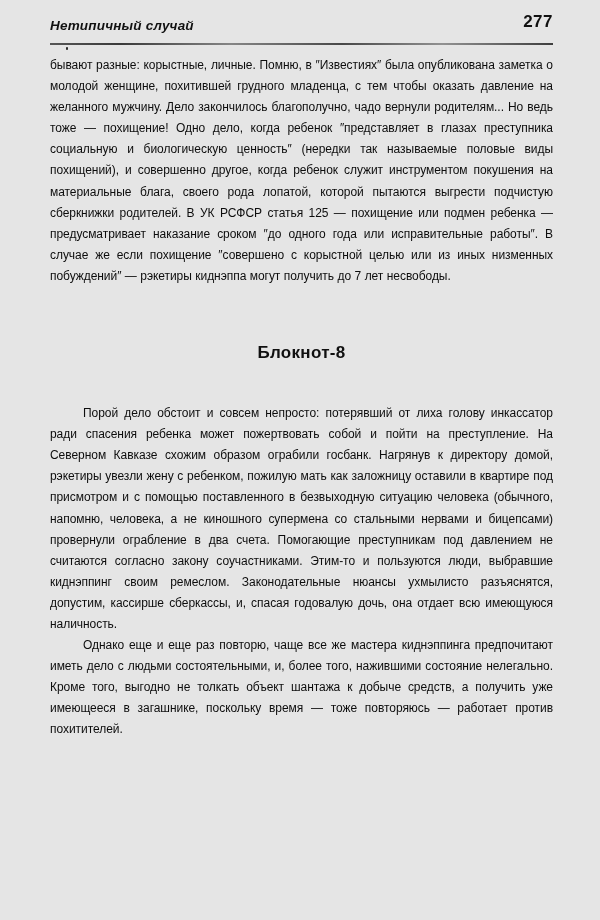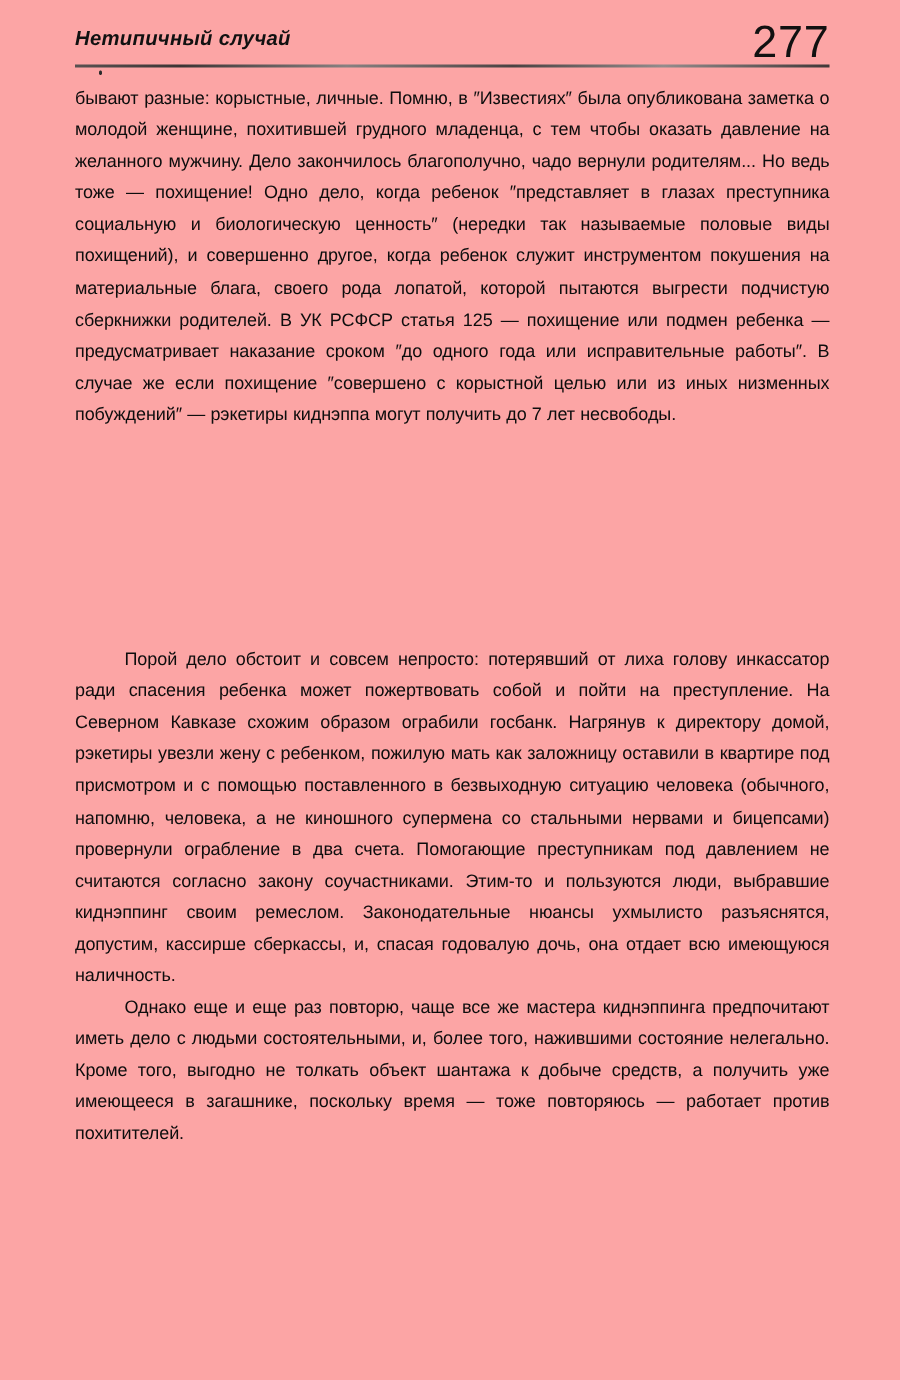--- a/index.html
+++ b/index.html
@@ -14,21 +14,21 @@
     overflow: hidden;
     font-family: "Liberation Sans", sans-serif;
     color: #0a0a0a;
     -webkit-font-smoothing: none;
   }
 
   .page {
     position: relative;
     width: 600px;
     height: 920px;
-    background: #fca5a5;
+    background: #e5e5e5;
     box-sizing: border-box;
   }
 
   
   .running-head {
     position: absolute;
     left: 50px;
     right: 47px;
     top: 18px;
     height: 26px;
@@ -41,22 +41,22 @@
     font-weight: bold;
     font-style: italic;
     letter-spacing: 0.2px;
     color: #111;
     white-space: nowrap;
   }
   .running-head-folio {
     position: absolute;
     right: 0;
     top: -6px;
-    font-size: 30px;
-    font-weight: normal;
+    font-size: 17px;
+    font-weight: bold;
     letter-spacing: 0.5px;
     color: #111;
   }
   .head-rule {
     position: absolute;
     left: 50px;
     right: 47px;
     top: 43px;
     height: 2px;
     background: linear-gradient(to right,
@@ -90,21 +90,20 @@
     line-height: 21.1px;
     text-align: justify;
     text-justify: inter-word;
     word-spacing: 0.2px;
     letter-spacing: -0.05px;
     color: #0d0d0d;
     hyphens: manual;
   }
   p.para.indent {
     text-indent: 33px;
-    margin-top: 46px;
   }
   p.para + p.para {
     margin-top: 0;
   }
 
   
   .section-heading {
     margin: 0;
     padding: 0;
     text-align: center;
@@ -128,20 +127,21 @@
   <div class="head-rule"></div>
 
   <div class="speck"></div>
 
   <div class="textblock">
 
     <p class="para">бывают разные: корыстные, личные. Помню, в ″Известиях″ была опубликована заметка о молодой женщине, похитившей грудного младенца, с тем чтобы оказать давление на желанного мужчину. Дело закончилось благополучно, чадо вернули родителям... Но ведь тоже — похищение! Одно дело, когда ребенок ″представляет в глазах преступника социальную и биологическую ценность″ (нередки так называемые половые виды похищений), и совершенно другое, когда ребенок служит инструментом покушения на материальные блага, своего рода лопатой, которой пытаются выгрести подчистую сберкнижки родителей. В УК РСФСР статья 125 — похищение или подмен ребенка — предусматривает наказание сроком ″до одного года или исправительные работы″. В случае же если похищение ″совершено с корыстной целью или из иных низменных побуждений″ — рэкетиры киднэппа могут получить до 7 лет несвободы.</p>
 
     <div class="gap-before-heading"></div>
 
+    <h2 class="section-heading">Блокнот-8</h2>
 
     <div class="gap-after-heading"></div>
 
     <p class="para indent">Порой дело обстоит и совсем непросто: потерявший от лиха голову инкассатор ради спасения ребенка может пожертвовать собой и пойти на преступление. На Северном Кавказе схожим образом ограбили госбанк. Нагрянув к директору домой, рэкетиры увезли жену с ребенком, пожилую мать как заложницу оставили в квартире под присмотром и с помощью поставленного в безвыходную ситуацию человека (обычного, напомню, человека, а не киношного супермена со стальными нервами и бицепсами) провернули ограбление в два счета. Помогающие преступникам под давлением не считаются согласно закону соучастниками. Этим-то и пользуются люди, выбравшие киднэппинг своим ремеслом. Законодательные нюансы ухмылисто разъяснятся, допустим, кассирше сберкассы, и, спасая годовалую дочь, она отдает всю имеющуюся наличность.</p>
 
     <p class="para indent">Однако еще и еще раз повторю, чаще все же мастера киднэппинга предпочитают иметь дело с людьми состоятельными, и, более того, нажившими состояние нелегально. Кроме того, выгодно не толкать объект шантажа к добыче средств, а получить уже имеющееся в загашнике, поскольку время — тоже повторяюсь — работает против похитителей.</p>
 
   </div>
 </div>
 

